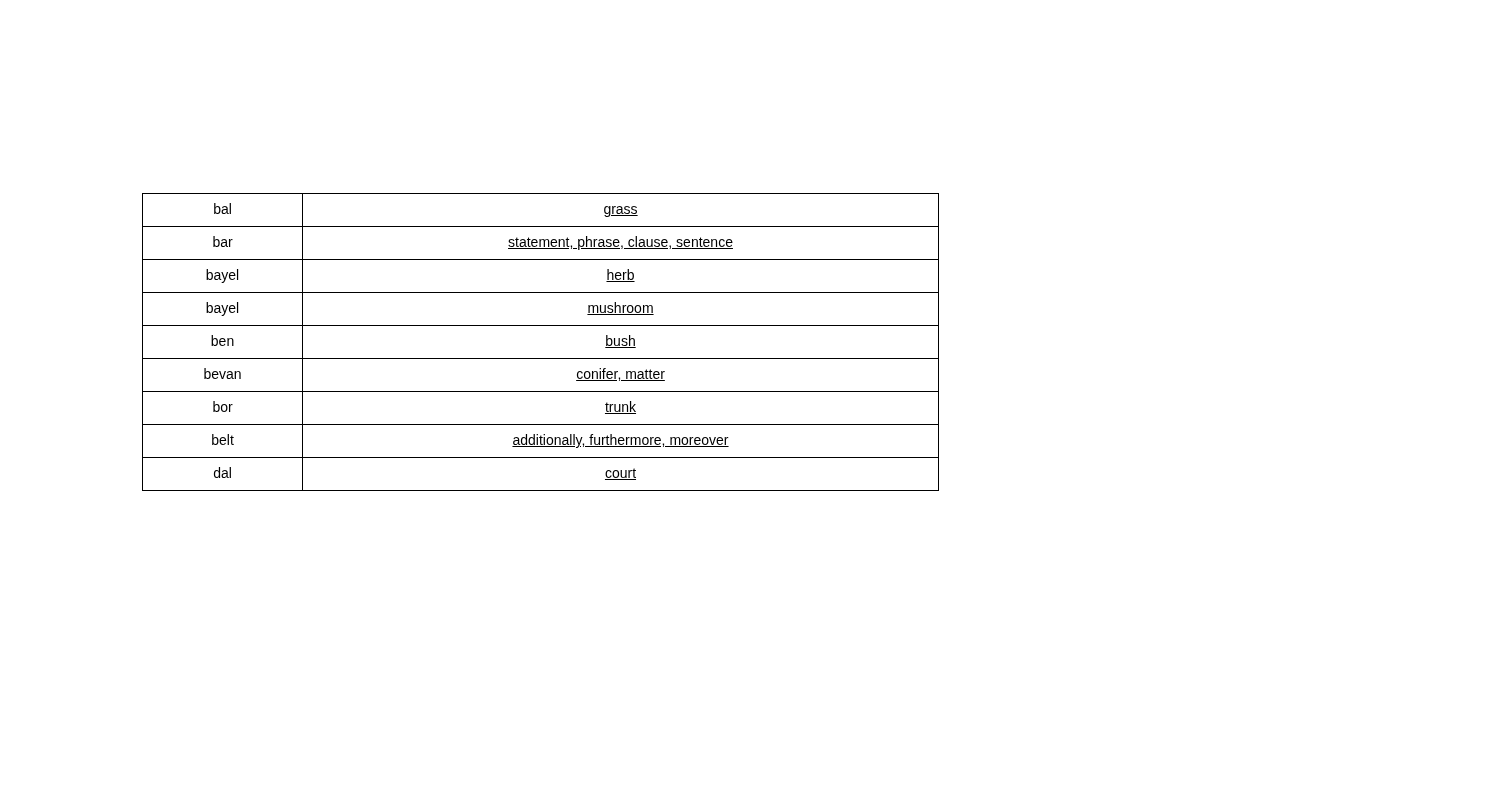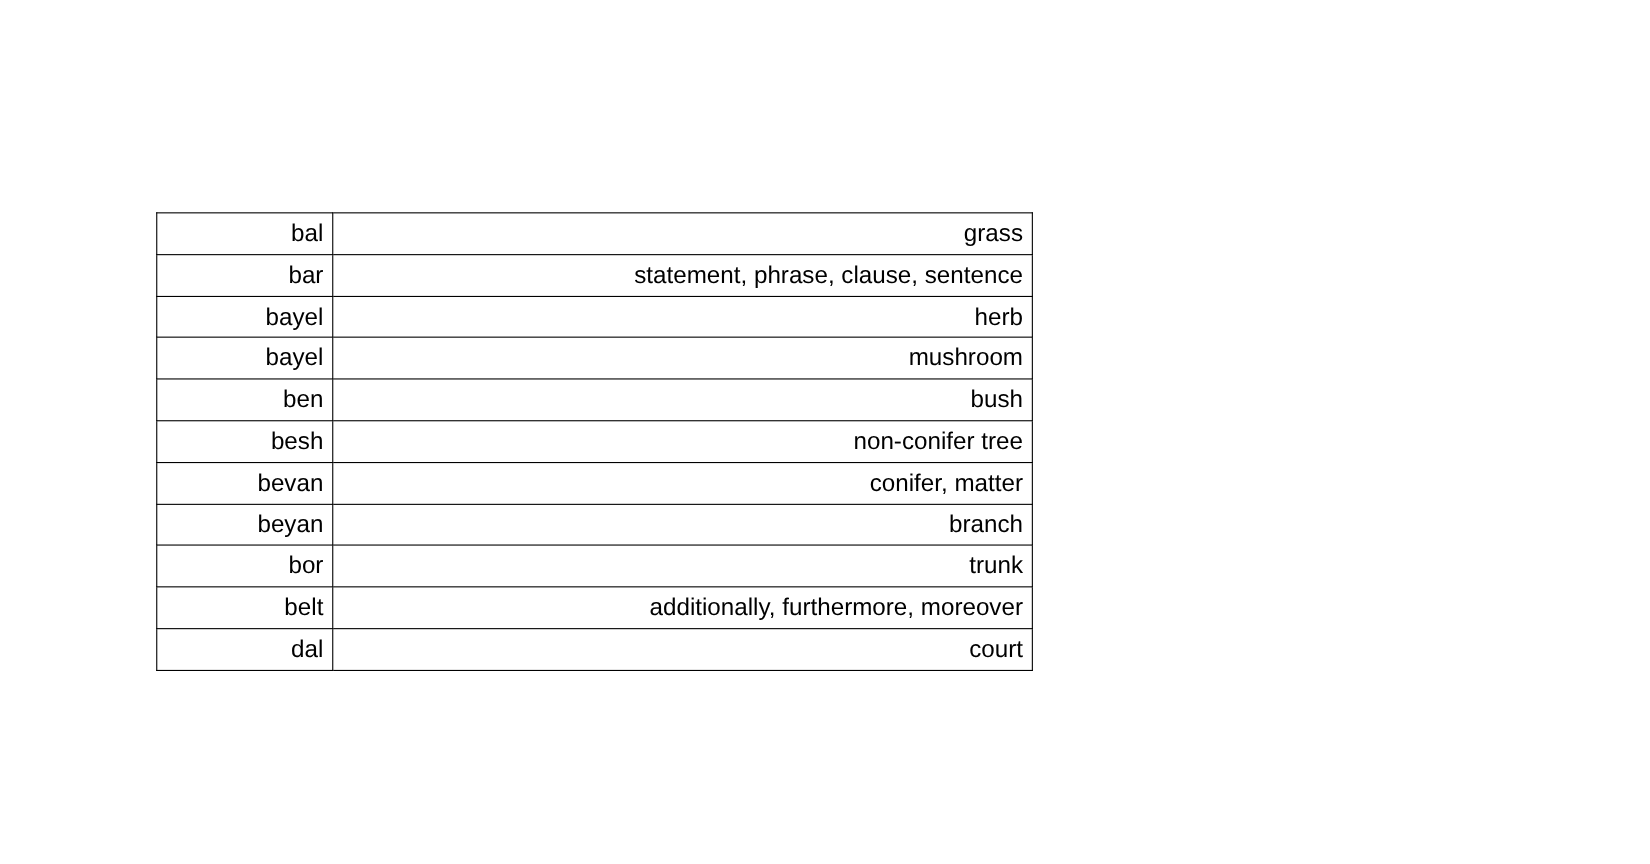--- a/index.html
+++ b/index.html
@@ -23,35 +23,36 @@
       background: #ffffff;
     }
     .data-table {
       border-collapse: collapse;
       width: 100%;
       table-layout: fixed;
     }
     .data-table td {
       border: 1px solid #000000;
       padding: 3px 8px;
-      font-size: 22px;
+      font-size: 14px;
       color: #000000;
-      text-align: right;
+      text-align: center;
       vertical-align: middle;
       line-height: 1.4;
       height: 33px;
       overflow: hidden;
       white-space: nowrap;
       text-overflow: clip;
     }
     .data-table td.col-term {
       width: 160px;
     }
     .data-table td.col-def {
       width: 636px;
+      text-decoration: underline;
     }
   </style>
 </head>
 <body>
 
 <div class="page-container">
   <table class="data-table">
     <tbody>
       <tr>
         <td class="col-term">bal</td>
@@ -67,30 +68,22 @@
       </tr>
       <tr>
         <td class="col-term">bayel</td>
         <td class="col-def">mushroom</td>
       </tr>
       <tr>
         <td class="col-term">ben</td>
         <td class="col-def">bush</td>
       </tr>
       <tr>
-        <td class="col-term">besh</td>
-        <td class="col-def">non-conifer tree</td>
-      </tr>
-      <tr>
         <td class="col-term">bevan</td>
         <td class="col-def">conifer, matter</td>
-      </tr>
-      <tr>
-        <td class="col-term">beyan</td>
-        <td class="col-def">branch</td>
       </tr>
       <tr>
         <td class="col-term">bor</td>
         <td class="col-def">trunk</td>
       </tr>
       <tr>
         <td class="col-term">belt</td>
         <td class="col-def">additionally, furthermore, moreover</td>
       </tr>
       <tr>

